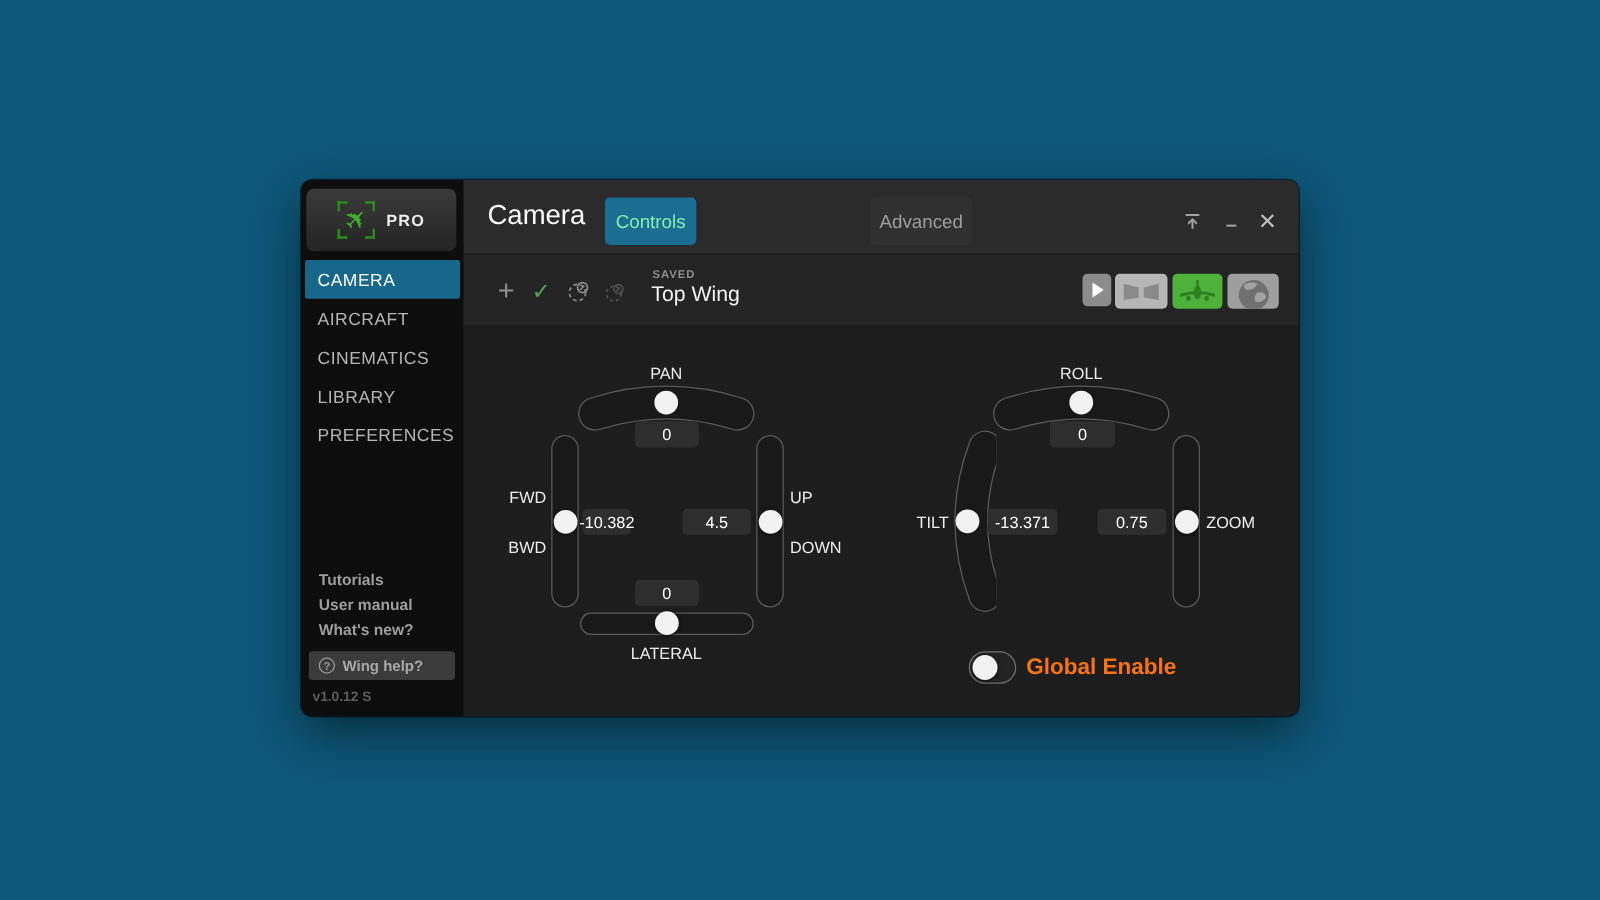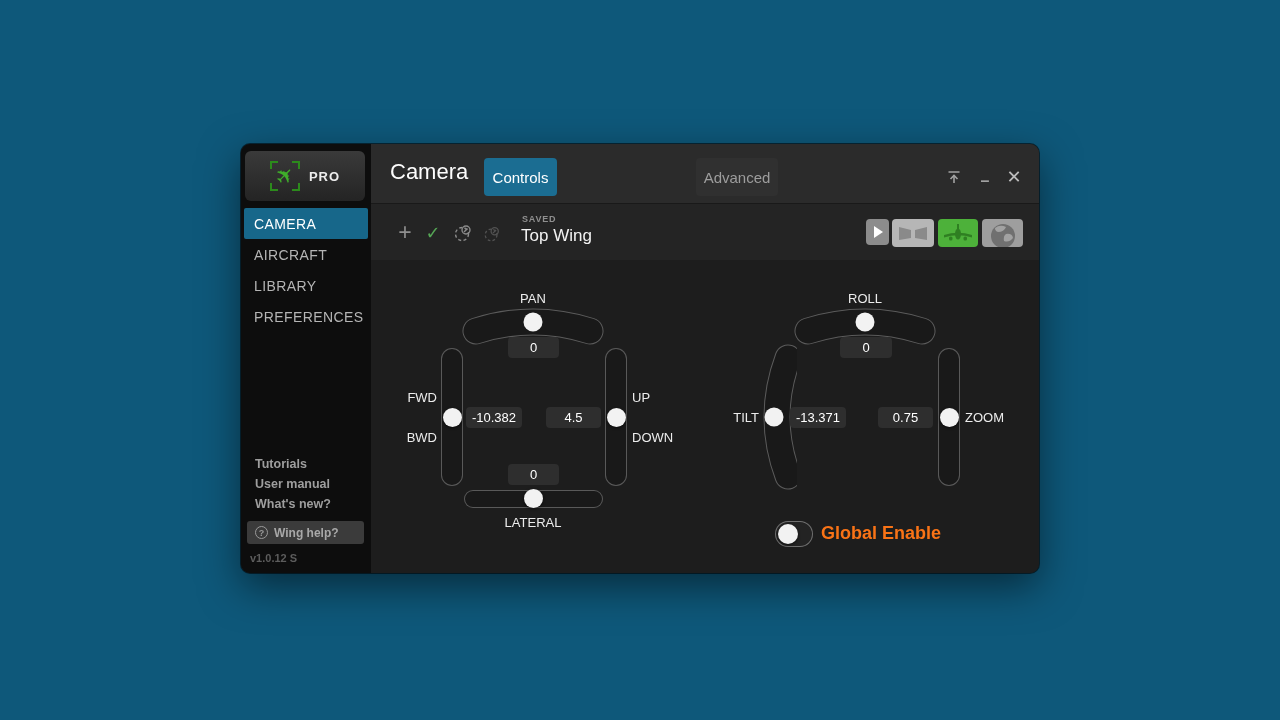--- a/index.html
+++ b/index.html
@@ -47,21 +47,21 @@
   .help-circ {
     width:13px; height:13px; border:1px solid #9a9a9a; border-radius:50%;
     display:flex; align-items:center; justify-content:center; font-size:9px; color:#9a9a9a;
   }
   .version { padding:8px 0 9px 9px; color:#5c5c5c; font-size:11px; }
   
   .main { position:relative; flex:1; background:#1d1d1d; }
   .titlebar { position:absolute; left:0; top:0; width:668px; height:59px; background:#2b2b2b; }
   .page-title { position:absolute; left:19px; top:15px; font-size:22px; color:#fdfdfd; }
   .tab { position:absolute; top:14px; height:38px; border-radius:4px; display:flex; align-items:center; justify-content:center; font-size:15px; }
-  .tab-active { left:113px; width:73px; background:#1b6d92; color:#ffffff; }
+  .tab-active { left:113px; width:73px; background:#1b6d92; color:#86efac; }
   .tab-idle { background:#303030; color:#9d9d9d; }
   .tab-motion { left:195px; width:121px; }
   .tab-adv { left:325px; width:82px; }
   .winctl { position:absolute; top:22px; width:22px; height:22px; display:flex; align-items:center; justify-content:center; }
   .wc-pin { left:572px; }
   .wc-min { left:603px; color:#a2a2a2; font-size:16px; font-weight:bold; padding-top:8px; }
   .wc-close { left:632px; color:#bdbdbd; font-size:18px; }
   
   .toolbar { position:absolute; left:0; top:59px; width:668px; height:57px; background:#242424; border-top:1px solid #191919; }
   .tb-icon { position:absolute; display:flex; align-items:center; justify-content:center; width:26px; height:26px; }
@@ -118,20 +118,21 @@
         <span class="corner bl"></span>
           <span class="corner br"></span>
         <span class="glyph">✈</span>
       </div>
       <span class="pro-badge">PRO</span>
     </div>
 
     <div class="nav">
       <div class="nav-item selected">CAMERA</div>
       <div class="nav-item">AIRCRAFT</div>
+      <div class="nav-item">CINEMATICS</div>
       <div class="nav-item">LIBRARY</div>
       <div class="nav-item">PREFERENCES</div>
     </div>
 
     <div class="side-links">
       <div class="side-link">Tutorials</div>
       <div class="side-link">User manual</div>
       <div class="side-link">What's new?</div>
       <div class="help-btn">
         <span class="help-circ">?</span>
@@ -214,21 +215,21 @@
       <path d="M15,27 Q72,9 129,27" fill="none" stroke="rgba(255,255,255,.28)" stroke-width="27" stroke-linecap="round"></path>
       <path d="M15,27 Q72,9 129,27" fill="none" stroke="#191919" stroke-width="25" stroke-linecap="round"></path>
       <circle cx="72" cy="18" r="9.5" fill="#f2f2f2"></circle>
     </svg>
     <div class="value-box" style="left:137px; top:193px; width:51px;">0</div>
 
     <div class="vpill" style="left:70px; top:204px;"></div>
     <div class="knob" style="left:72px; top:264px;"></div>
     <div class="ctl-label right-txt" style="left:6px; top:246px; width:60px;">FWD</div>
     <div class="ctl-label right-txt" style="left:6px; top:286px; width:60px;">BWD</div>
-    <div class="value-box" style="left:95px; top:263px; width:56px;">-10.382</div>
+    <div class="value-box" style="left:95px; top:263px; width:39px;">-10.382</div>
 
     <div class="value-box" style="left:175px; top:263px; width:55px;">4.5</div>
     <div class="vpill" style="left:234px; top:204px;"></div>
     <div class="knob" style="left:236px; top:264px;"></div>
     <div class="ctl-label" style="left:261px; top:246px; width:60px;">UP</div>
     <div class="ctl-label" style="left:261px; top:286px; width:60px;">DOWN</div>
 
     <div class="value-box" style="left:137px; top:320px; width:51px;">0</div>
     <div class="hpill" style="left:93px; top:346px;"></div>
     <div class="knob" style="left:153px; top:345px;"></div>

